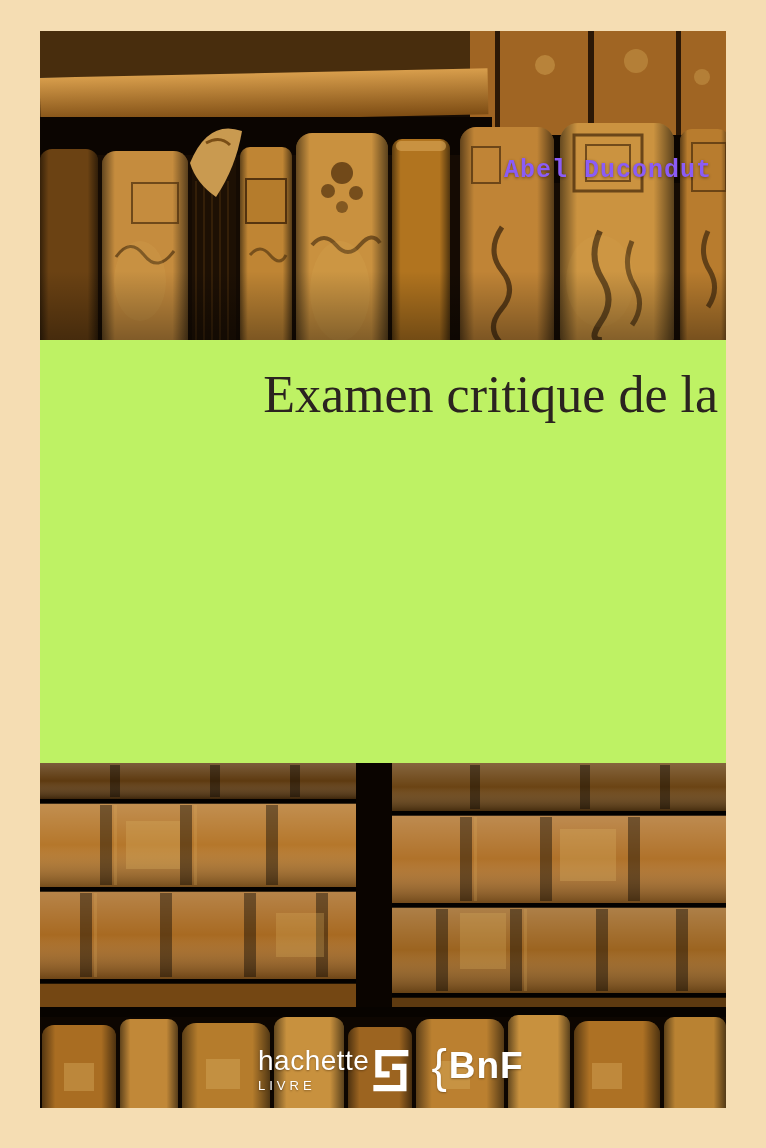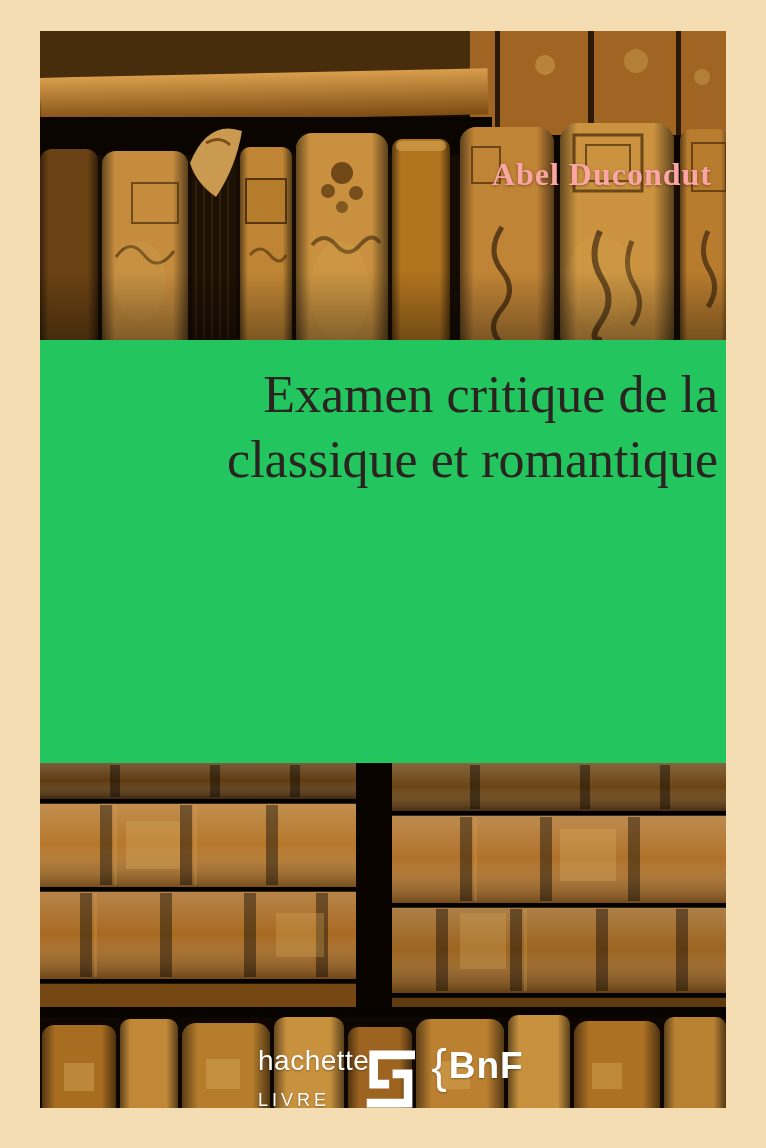--- a/index.html
+++ b/index.html
@@ -24,34 +24,34 @@
     overflow: hidden;
     background: #150b03;
   }
   .photo svg { position: absolute; inset: 0; width: 100%; height: 100%; display: block; }
   .top-photo { height: 309px; }
   .bottom-photo { height: 345px; }
 
   .author {
     position: absolute;
     top: 127px; right: 14px;
-    color: #fca5a5;
-    font-family: Liberation Serif, serif;
+    color: #8b5cf6;
+    font-family: Liberation Mono, monospace;
     font-weight: bold;
-    font-size: 32px;
+    font-size: 25px;
     line-height: 1;
     letter-spacing: 1px;
     text-shadow: 0 1px 3px rgba(40,20,0,.45);
     z-index: 2;
     white-space: nowrap;
   }
 
   .title-band {
     width: 686px; height: 423px;
-    background: #22c55e;
+    background: #bef264;
     box-sizing: border-box;
     padding: 22px 8px 0 0;
   }
   .title {
     font-family: "Liberation Serif", serif;
     font-size: 52px;
     line-height: 65px;
     color: #2b2320;
     text-align: right;
     letter-spacing: 0px;
@@ -68,21 +68,21 @@
     gap: 16px;
   }
   .hachette { display: flex; align-items: flex-start; }
   .hachette-icon { width: 32px; height: 38px; margin-right: 9px; margin-top: 1px; flex: 0 0 auto; }
   .hachette-text { display: flex; flex-direction: column; line-height: 1; }
   .hachette-word {
     font-size: 28px; font-weight: normal; letter-spacing: 0.5px;
     text-shadow: 0 1px 2px rgba(40,20,0,.4);
   }
   .hachette-livre {
-    font-size: 18px; letter-spacing: 4px; margin-top: 16px;
+    font-size: 13px; letter-spacing: 4px; margin-top: 4px;
     text-shadow: 0 1px 2px rgba(40,20,0,.4);
   }
   .bnf { display: flex; align-items: flex-start; margin-left: 46px; }
   .bnf-brace {
     font-size: 46px; line-height: 38px; font-weight: normal;
     text-shadow: 0 1px 2px rgba(40,20,0,.4);
   }
   .bnf-word {
     font-size: 37px; line-height: 38px; font-weight: bold; letter-spacing: 1px;
     margin-left: 2px;
@@ -181,21 +181,20 @@
         <ellipse cx="300" cy="260" rx="30" ry="50" fill="#e8c06a" opacity=".1"></ellipse>
         <ellipse cx="560" cy="250" rx="34" ry="46" fill="#e8c06a" opacity=".08"></ellipse>
         <rect x="0" y="240" width="686" height="69" fill="url(#tFade)"></rect>
       </svg>
       <div class="author">Abel Ducondut</div>
     </div>
 
     <div class="title-band">
       <div class="title">
         <span>Examen critique de la</span>
-        <span>classique et romantique</span>
       </div>
     </div>
 
     <div class="photo bottom-photo">
       <svg viewBox="0 0 686 345" preserveAspectRatio="none">
         <defs>
           <linearGradient id="bEdge" x1="0" y1="0" x2="1" y2="0">
             <stop offset="0" stop-color="#000000" stop-opacity=".5"></stop>
             <stop offset=".18" stop-color="#000000" stop-opacity="0"></stop>
             <stop offset=".8" stop-color="#000000" stop-opacity="0"></stop>

